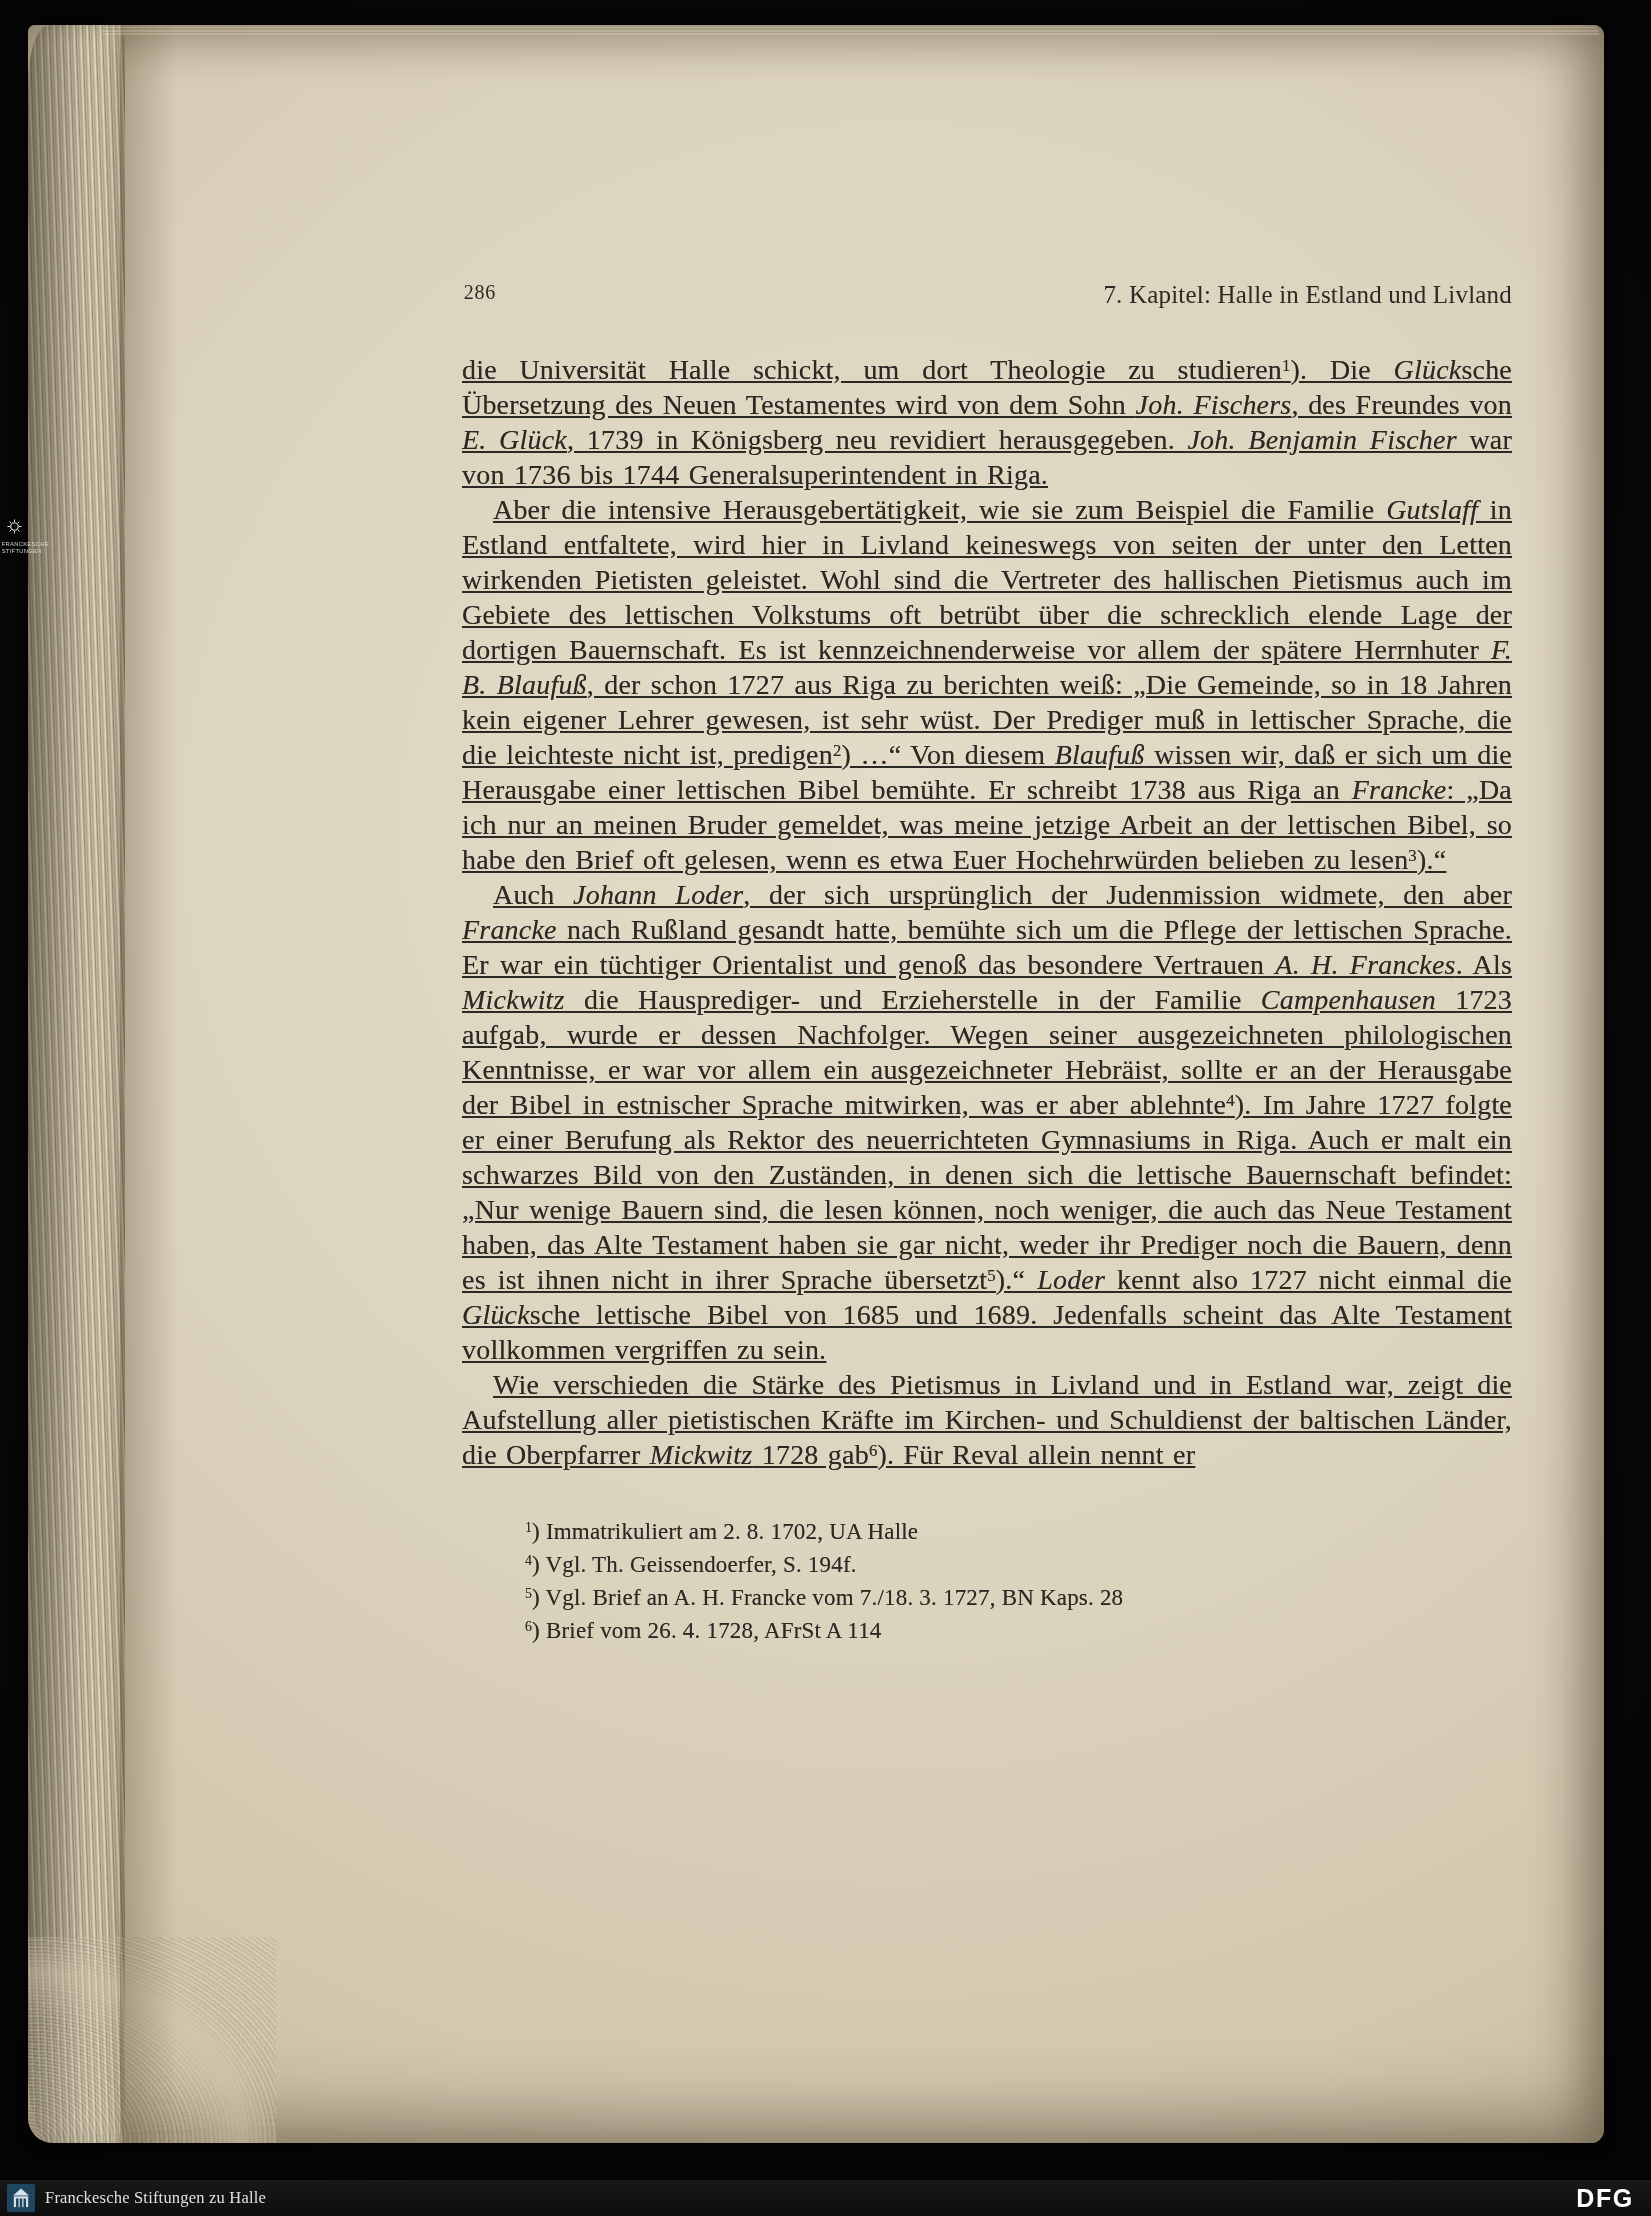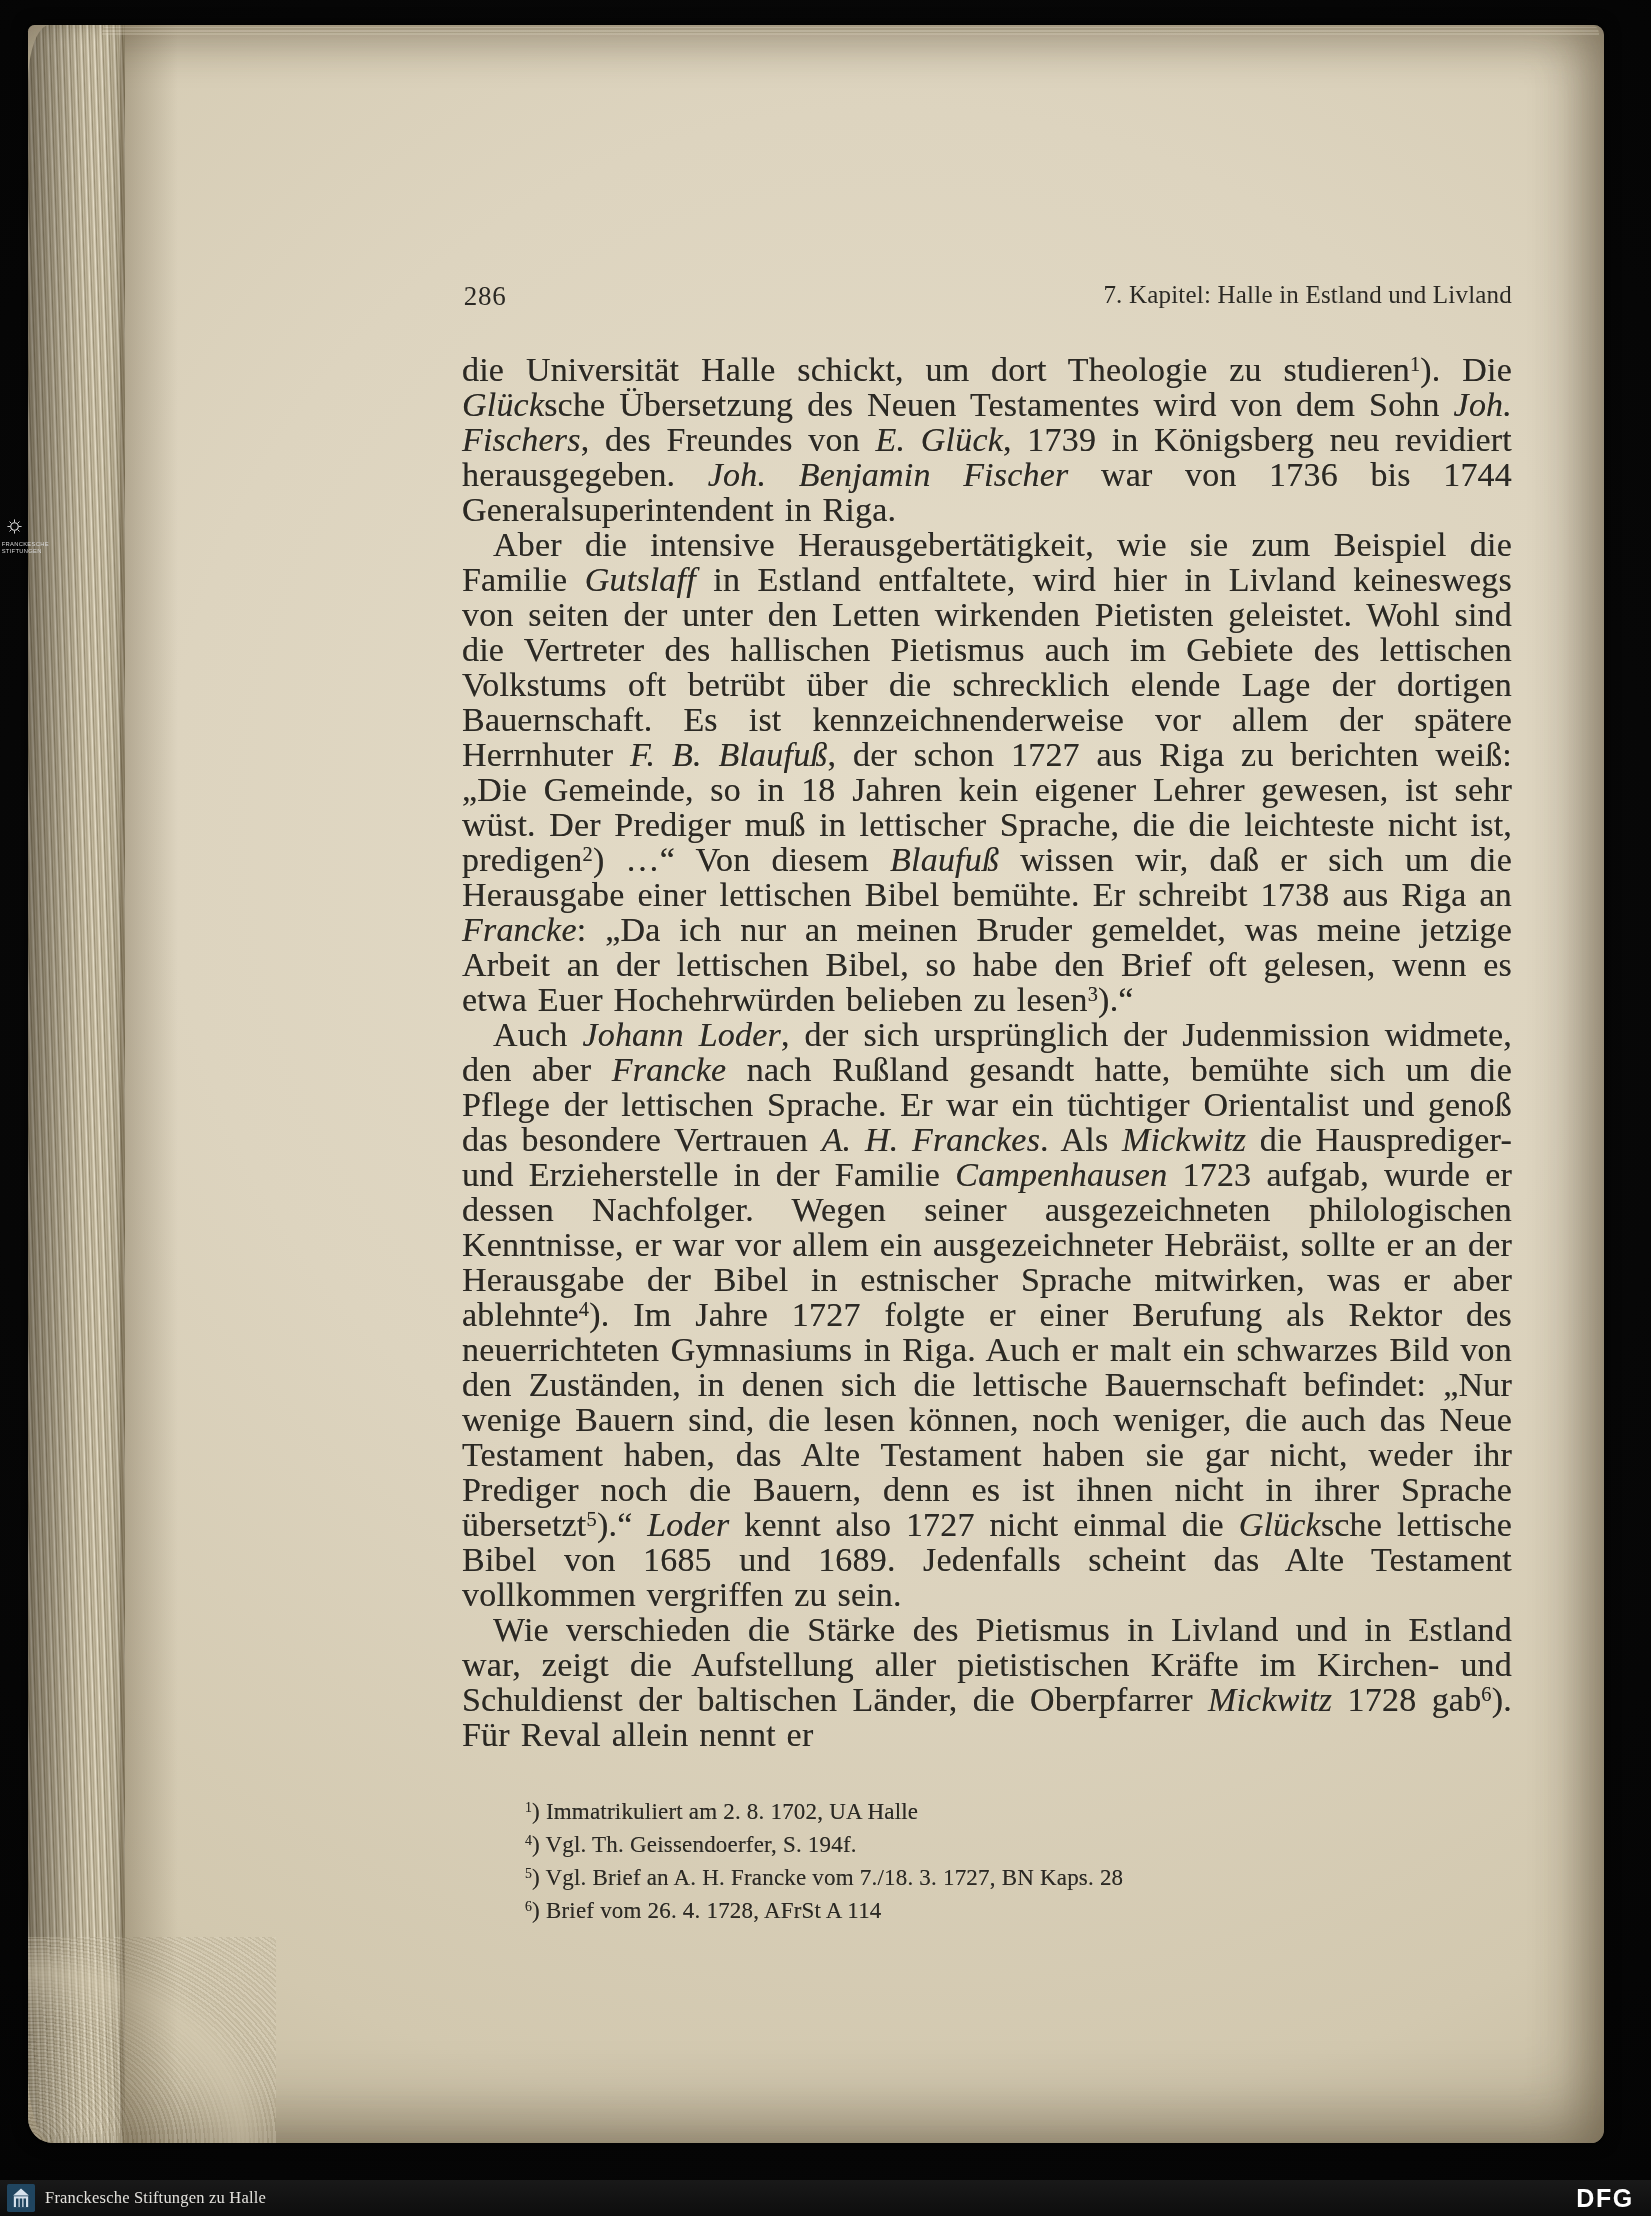--- a/index.html
+++ b/index.html
@@ -77,38 +77,39 @@
     width: 1050px;
     color: #2b2924;
   }
   .page-head {
     position: relative;
     height: 36px;
   }
   .pageno {
     position: absolute;
     left: 1.7px; top: 0;
-    font-size: 27px;
+    font-size: 20px;
     letter-spacing: 0.8px;
   }
   .running-title {
     display: block;
     text-align: right;
     font-size: 25px;
     letter-spacing: 0.2px;
   }
   .body-text {
     margin-top: 35px;
-    font-size: 34px;
+    font-size: 28px;
     line-height: 35px;
     text-align: justify;
     word-spacing: 2.1px;
     letter-spacing: 0.2px;
     hyphens: auto;
     text-shadow: 0 0 0.4px rgba(43,41,36,0.55);
+    text-decoration: underline;
   }
   .body-text p { margin: 0; }
   .body-text p.indent { text-indent: 31px; }
   .it { font-style: italic; }
   sup {
     font-size: 0.60em;
     line-height: 0;
     vertical-align: baseline;
     position: relative;
     top: -0.48em;

